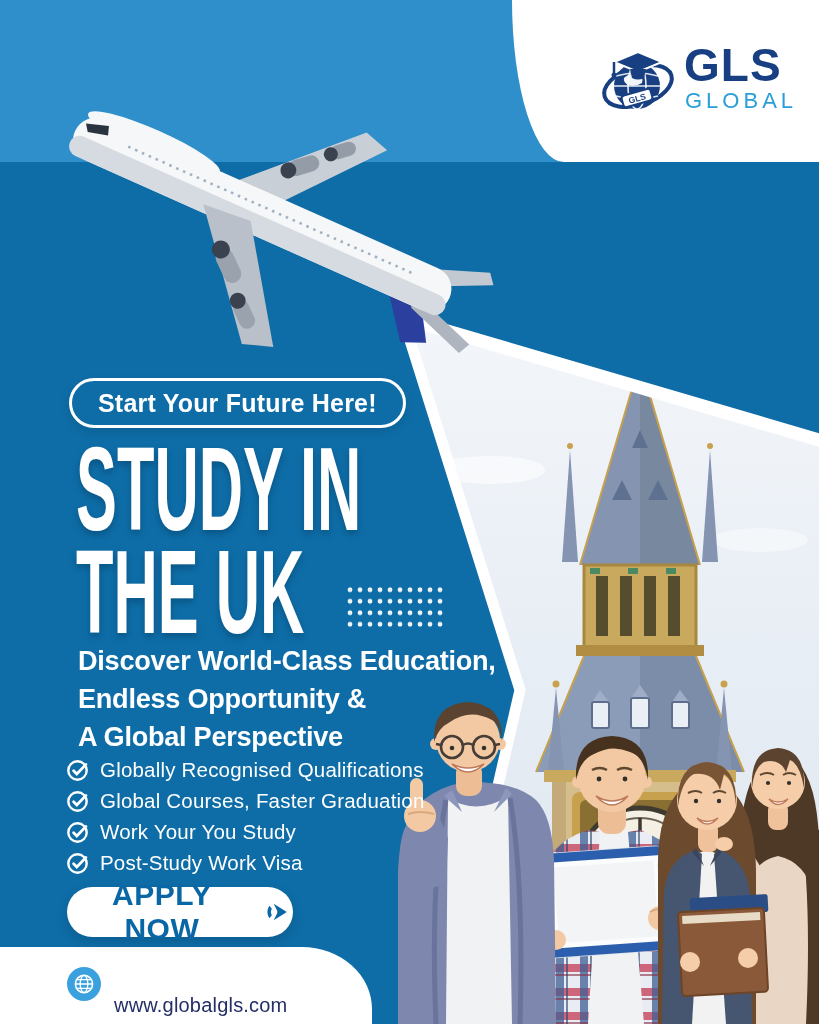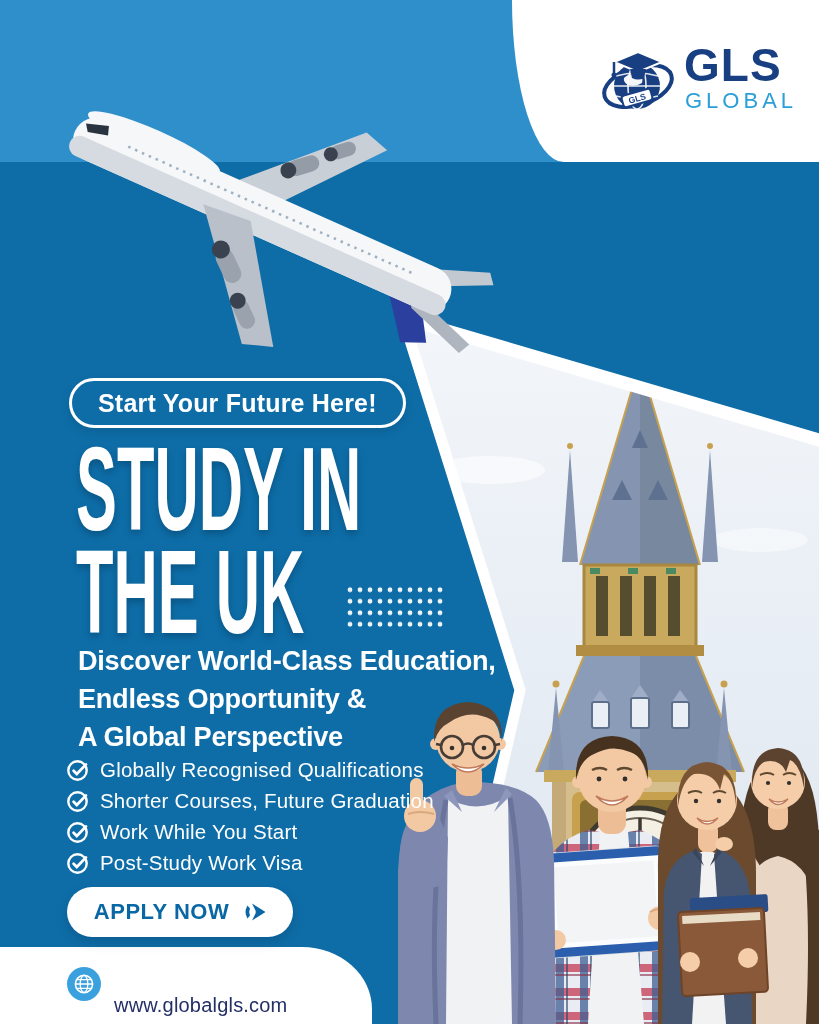--- a/index.html
+++ b/index.html
@@ -39,21 +39,21 @@
 
   .benefits{position:absolute;left:66px;top:758px;display:flex;flex-direction:column;gap:7px;
             list-style:none;margin:0;padding:0;}
   .benefit{display:flex;align-items:center;gap:10px;height:24px;color:#fff;
            font-size:20.5px;letter-spacing:.2px;white-space:nowrap;}
   .benefit svg{flex:0 0 auto;}
 
   .cta{position:absolute;left:67px;top:887px;width:226px;height:50px;background:#fff;
        border:none;border-radius:26px;display:flex;align-items:center;justify-content:center;
        gap:12px;color:#0A67A5;font-family:"Liberation Sans",sans-serif;
-       font-size:22px;font-weight:bold;letter-spacing:.5px;cursor:pointer;
+       font-size:30px;font-weight:bold;letter-spacing:.5px;cursor:pointer;
        box-shadow:0 5px 12px rgba(3,42,73,.22);}
 
   .bottom-bar{position:absolute;left:0;top:947px;width:372px;height:77px;background:#fff;
               border-top-right-radius:70px 62px;}
   .footer-globe{position:absolute;left:67px;top:967px;width:34px;height:34px;}
   .website{position:absolute;left:114px;top:974px;font-size:20px;font-weight:normal;
            color:#242F66;letter-spacing:.2px;text-decoration:none;margin-top:20px;}
 </style>
 </head>
 <body>
@@ -324,28 +324,28 @@
         <circle cx="11.5" cy="12.5" r="9.2" fill="none" stroke="#FFFFFF" stroke-width="2.4"></circle>
         <path d="M7.6,12.8 L10.8,16 L20,6.4" fill="none" stroke="#FFFFFF" stroke-width="2.8" stroke-linecap="round"></path>
       </svg>
       <span>Globally Recognised Qualifications</span>
     </li>
     <li class="benefit">
       <svg width="24" height="24" viewBox="0 0 24 24">
         <circle cx="11.5" cy="12.5" r="9.2" fill="none" stroke="#FFFFFF" stroke-width="2.4"></circle>
         <path d="M7.6,12.8 L10.8,16 L20,6.4" fill="none" stroke="#FFFFFF" stroke-width="2.8" stroke-linecap="round"></path>
       </svg>
-      <span>Shorter Courses, Future Graduation</span>
+      <span>Global Courses, Faster Graduation</span>
     </li>
     <li class="benefit">
       <svg width="24" height="24" viewBox="0 0 24 24">
         <circle cx="11.5" cy="12.5" r="9.2" fill="none" stroke="#FFFFFF" stroke-width="2.4"></circle>
         <path d="M7.6,12.8 L10.8,16 L20,6.4" fill="none" stroke="#FFFFFF" stroke-width="2.8" stroke-linecap="round"></path>
       </svg>
-      <span>Work While You Start</span>
+      <span>Work Your You Study</span>
     </li>
     <li class="benefit">
       <svg width="24" height="24" viewBox="0 0 24 24">
         <circle cx="11.5" cy="12.5" r="9.2" fill="none" stroke="#FFFFFF" stroke-width="2.4"></circle>
         <path d="M7.6,12.8 L10.8,16 L20,6.4" fill="none" stroke="#FFFFFF" stroke-width="2.8" stroke-linecap="round"></path>
       </svg>
       <span>Post-Study Work Visa</span>
     </li>
   </ul>
 

